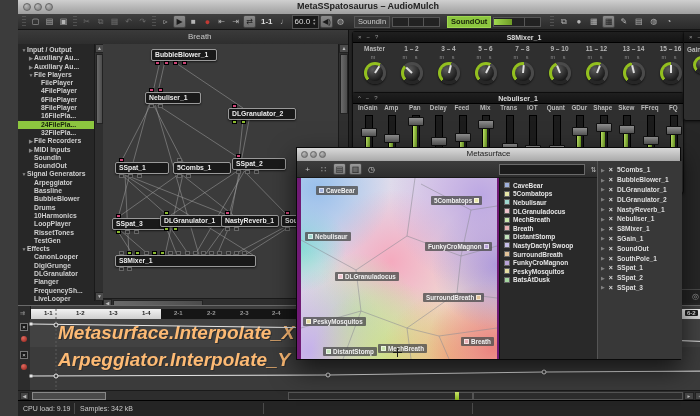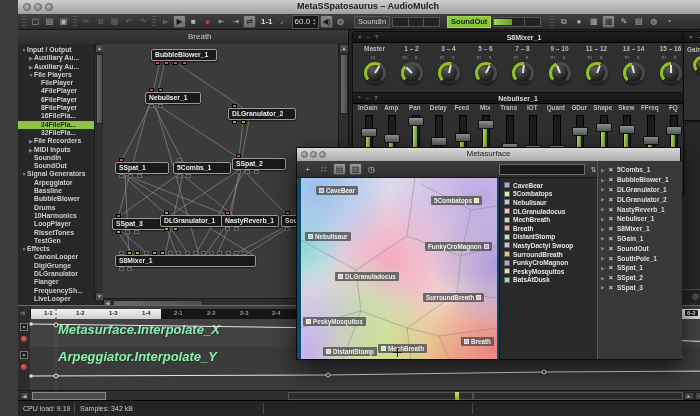--- a/index.html
+++ b/index.html
@@ -91,38 +91,38 @@
   
   .automation{left:0;top:305px;width:700px;height:85px;background:#3e3e3e;border-top:1px solid #6a6a6a;overflow:hidden;}
   .auto-gutter{position:absolute;left:0;top:0;width:12px;height:85px;background:#2c2c2c;border-right:1px solid #1a1a1a;}
   .ruler{position:absolute;left:12px;top:3px;right:0;height:10px;background:#161616;}
   .ruler-light{position:absolute;top:0;height:10px;background:linear-gradient(#f2f2f2,#cfcfcf);}
   .rtick{position:absolute;top:1px;font-size:6px;font-weight:bold;color:#999;}
   .rtick.light{color:#1d1d1d;}
   .loop-badge{position:absolute;top:1px;background:#1d1d1d;color:#ddd;font-size:6px;font-weight:bold;padding:0 2px;border-radius:1px;}
   .laneX{position:absolute;left:12px;right:0;top:13px;height:28px;background:#424242;border-bottom:1px solid #2a2a2a;}
   .laneY{position:absolute;left:12px;right:0;top:41px;height:44px;background:#3b3b3b;}
-  .watermark{position:absolute;font-size:13px;font-weight:bold;font-style:italic;color:#86efac;
+  .watermark{position:absolute;font-size:19px;font-weight:bold;font-style:italic;color:#fdba74;
     text-shadow:1px 1px 0 #2e2e2e;white-space:nowrap;}
   .achk{position:absolute;left:2px;width:8px;height:8px;background:#1a1a1a;border:1px solid #777;box-sizing:border-box;
     color:#ddd;font-size:6px;line-height:6px;text-align:center;}
   .adot{position:absolute;left:3px;width:6px;height:6px;border-radius:50%;background:radial-gradient(circle at 35% 30%,#e06a5f,#8f1f18);}
   
   .bottombar{left:0;top:390px;width:700px;height:10px;background:#2d2d2d;border-top:1px solid #1a1a1a;}
   .bb-arrow{position:absolute;top:1px;width:9px;height:8px;background:#454545;border:1px solid #222;box-sizing:border-box;
     color:#bbb;font-size:5px;line-height:6px;text-align:center;}
   .bb-thumb{position:absolute;left:14px;top:1px;width:74px;height:8px;background:#4a4a4a;border:1px solid #888;box-sizing:border-box;}
   .bb-box{position:absolute;top:1px;height:8px;border:1px solid #555;box-sizing:border-box;}
   .bb-meter{position:absolute;top:1px;width:4px;height:8px;background:linear-gradient(#cde86a,#86b21a);}
   .bb-btn{position:absolute;top:1px;width:10px;height:8px;background:#454545;border:1px solid #222;box-sizing:border-box;
     color:#bbb;font-size:5.5px;line-height:6px;text-align:center;}
   .statusbar{left:0;top:400px;width:700px;height:16px;background:#242424;border-top:1px solid #000;}
   .st-sec{position:absolute;top:2px;height:11px;border-right:1px solid #4a4a4a;color:#c9c9c9;font-size:7px;line-height:11px;padding-left:5px;box-sizing:border-box;}
   
-  .mswin{left:278px;top:147px;width:385px;height:213px;background:#0c4a6e;border:1px solid #0a0a0a;
+  .mswin{left:278px;top:147px;width:385px;height:213px;background:#701a75;border:1px solid #0a0a0a;
     box-shadow:0 10px 24px rgba(0,0,0,.65);z-index:50;box-sizing:border-box;}
   .ms-titlebar{position:absolute;left:0;top:0;right:0;height:13px;background:linear-gradient(#d9d9d9,#a9a9a9);
     border-bottom:1px solid #444;}
   .ms-title{position:absolute;left:0;right:0;top:1px;text-align:center;font-size:8px;color:#222;}
   .ms-toolbar{position:absolute;left:0;top:13px;width:300px;height:17px;background:linear-gradient(#3d3d3d,#2d2d2d);
     border-bottom:1px solid #191919;display:flex;align-items:center;gap:3px;padding-left:4px;box-sizing:border-box;}
   .msbtn{width:13px;height:12px;display:flex;align-items:center;justify-content:center;font-size:8px;color:#c5c5c5;border-radius:2px;flex:none;}
   .msbtn.pressed{background:linear-gradient(#9a9a9a,#7a7a7a);color:#1a1a1a;border:1px solid #444;box-sizing:border-box;}
   .ms-search{position:absolute;left:202px;top:16px;width:86px;height:11px;background:#1b1b1b;border:1px solid #6a6a6a;box-sizing:border-box;}
   .ms-sort{position:absolute;left:291px;top:16px;width:11px;height:11px;color:#bbb;font-size:7px;text-align:center;line-height:11px;}

